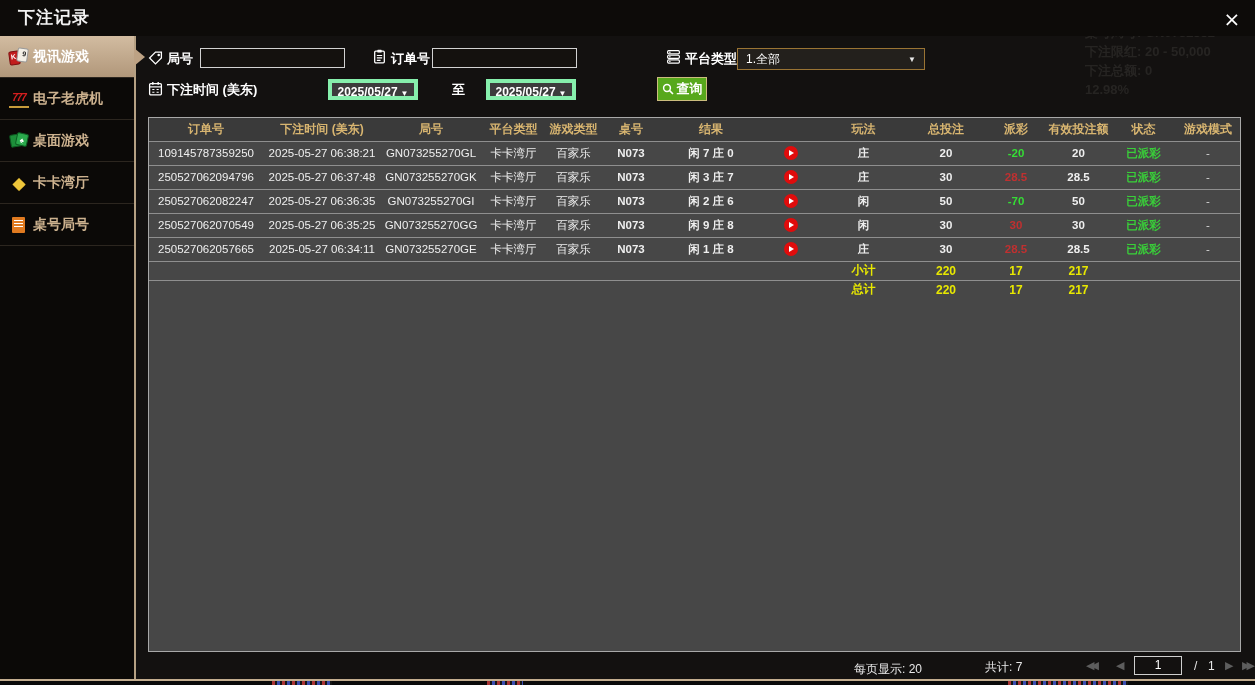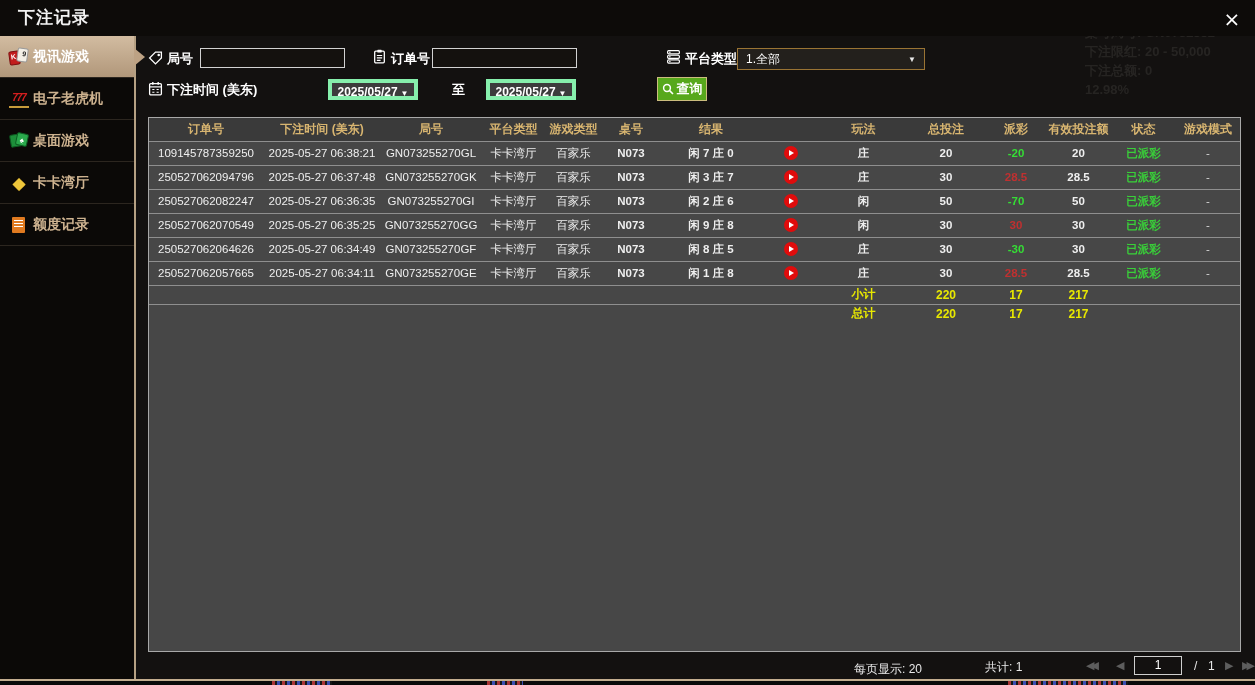--- a/index.html
+++ b/index.html
@@ -119,21 +119,21 @@
     <span>桌面游戏</span>
   </div>
   <div class="side-item">
     <span class="ic ic-diamond">◆</span>
     <span>卡卡湾厅</span>
   </div>
   <div class="side-item">
     <span class="ic ic-doc">
         <span class="page"></span>
       </span>
-    <span>额度记录</span>
+    <span>桌号局号</span>
   </div>
 </div>
 <div class="side-sep-line"></div>
 
 <span class="ficon" style="left:148px; top:50px;">
   <svg viewBox="0 0 14 14">
       <path d="M1.5 7.5 L7 2 H12.5 V7.5 L7 13 Z" fill="none" stroke="#fff" stroke-width="1.2"></path>
       <circle cx="10" cy="4.6" r="1.2" fill="#fff"></circle>
     </svg>
 </span>
@@ -285,36 +285,20 @@
           <td class="b">闲 9 庄 8</td>
           <td><span class="play-btn"><i></i></span></td>
           <td class="b">闲</td>
           <td class="b">30</td>
           <td class="win">30</td>
           <td class="b">30</td>
           <td class="status">已派彩</td>
           <td class="mode">-</td>
         </tr>
         <tr>
-          <td>250527062064626</td>
-          <td>2025-05-27 06:34:49</td>
-          <td>GN073255270GF</td>
-          <td>卡卡湾厅</td>
-          <td>百家乐</td>
-          <td class="b">N073</td>
-          <td class="b">闲 8 庄 5</td>
-          <td><span class="play-btn"><i></i></span></td>
-          <td class="b">庄</td>
-          <td class="b">30</td>
-          <td class="loss">-30</td>
-          <td class="b">30</td>
-          <td class="status">已派彩</td>
-          <td class="mode">-</td>
-        </tr>
-        <tr>
           <td>250527062057665</td>
           <td>2025-05-27 06:34:11</td>
           <td>GN073255270GE</td>
           <td>卡卡湾厅</td>
           <td>百家乐</td>
           <td class="b">N073</td>
           <td class="b">闲 1 庄 8</td>
           <td><span class="play-btn"><i></i></span></td>
           <td class="b">庄</td>
           <td class="b">30</td>
@@ -342,21 +326,21 @@
         <td>217</td>
         <td></td>
           <td></td>
       </tr>
     </tbody>
   </table>
 </div>
 
 <div class="pag">
   <span class="perpage">每页显示: 20</span>
-  <span class="totalcnt">共计: 1</span>
+  <span class="totalcnt">共计: 7</span>
   <span class="pg-arrow pg-first">◀◀</span>
   <span class="pg-arrow pg-prev">◀</span>
   <span class="pg-box">1</span>
   <span class="pg-sep">/</span>
   <span class="pg-total">1</span>
   <span class="pg-arrow pg-next">▶</span>
   <span class="pg-arrow pg-last">▶▶</span>
 </div>
 
 <div class="bottom-line"></div>

